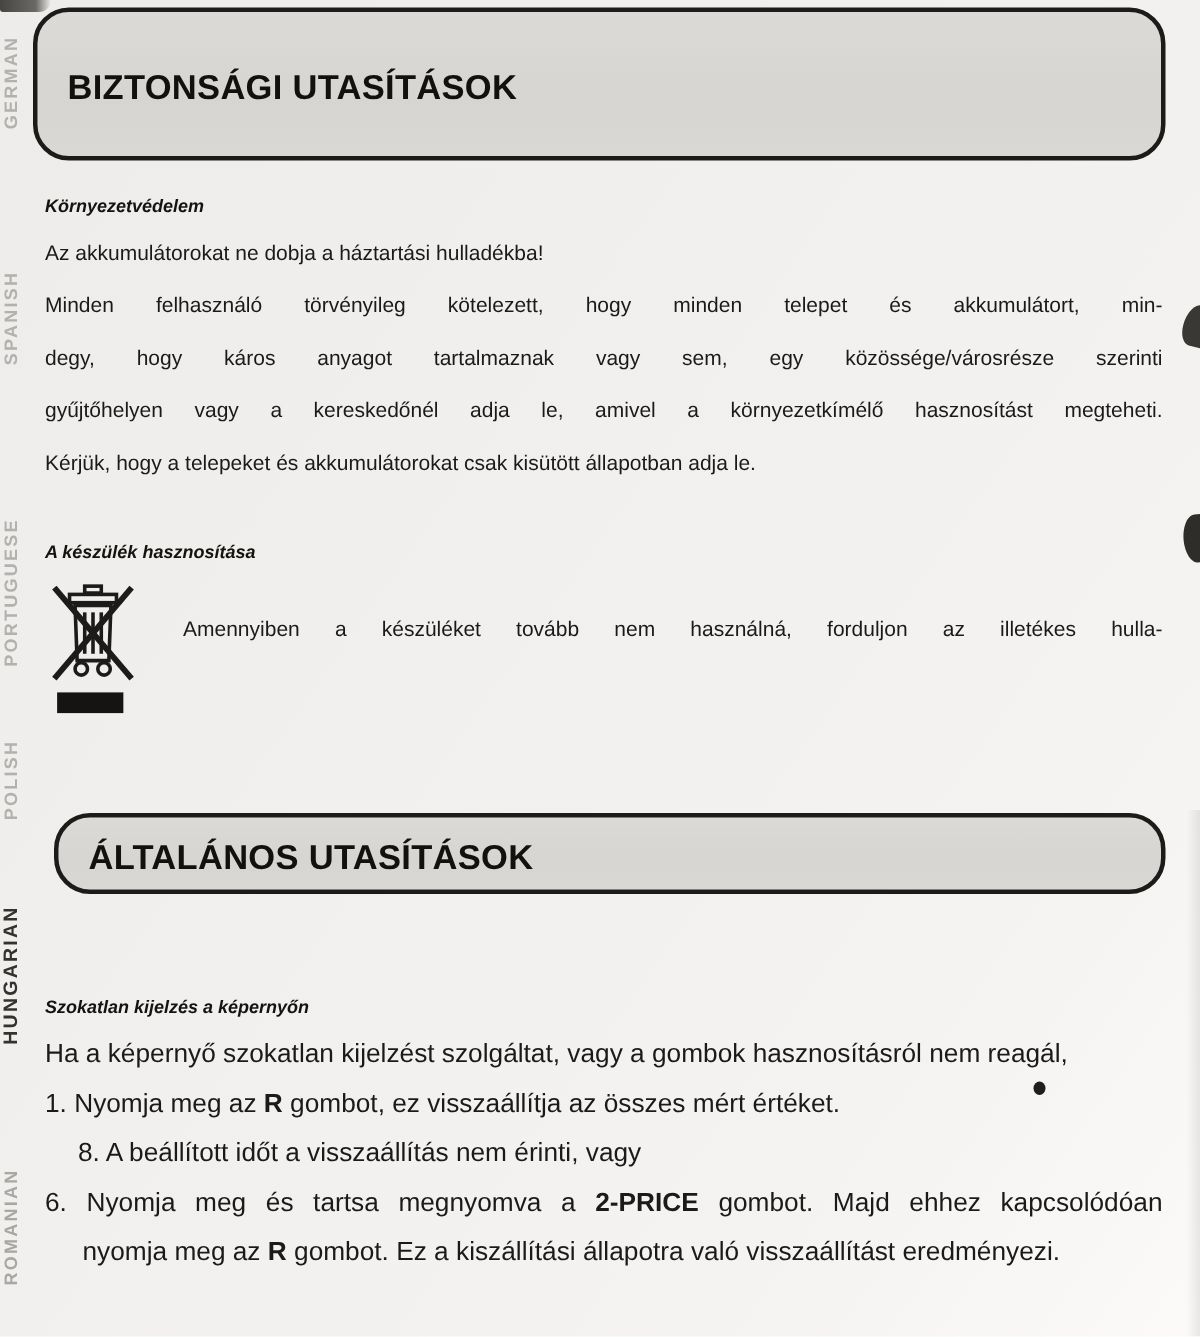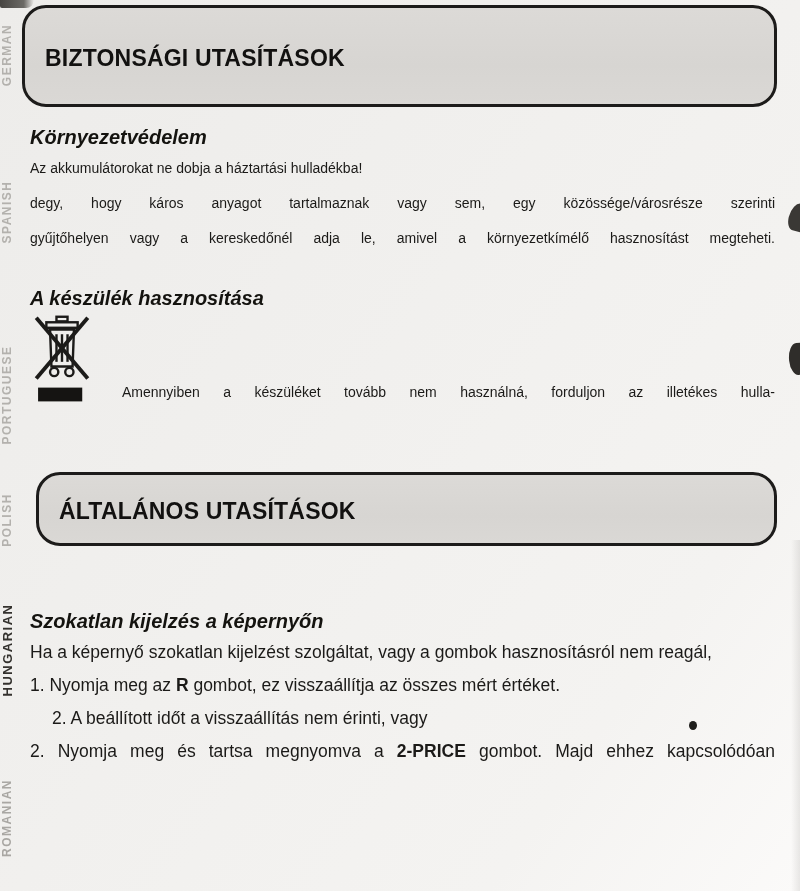--- a/index.html
+++ b/index.html
@@ -12,35 +12,35 @@
   .bar{
     margin:0 23px 0 22px;height:102px;box-sizing:border-box;
     background:linear-gradient(180deg,#dcdad7 0%,#d7d5d2 60%,#dad8d5 100%);
     border:3px solid #1c1b1a;border-radius:24px;
     display:flex;align-items:center;padding:4px 0 0 20px;
   }
   .bar h1{
     margin:0;font-size:23px;font-weight:bold;letter-spacing:.2px;color:#121110;
   }
   #header1{margin-top:5px;}
-  #header2{margin-top:62px;height:74px;margin-left:36px;}
+  #header2{margin-top:62px;height:54px;margin-left:36px;}
   
   .content{padding:0 25px 0 30px;}
   .sec-title{
-    font-size:20px;font-weight:bold;font-style:italic;color:#14130f;
+    font-size:12px;font-weight:bold;font-style:italic;color:#14130f;
     height:28px;line-height:28px;
   }
   #env-title{margin-top:16px;}
   #rec-title{margin-top:28px;height:26px;}
   #disp-title{margin-top:60px;height:30px;line-height:30px;}
   .bline{font-size:14px;line-height:35px;height:35px;white-space:nowrap;}
   .jline{white-space:normal;text-align:justify;text-align-last:justify;}
   .lline{text-align:left;}
   
-  .media{display:flex;margin-top:8px;height:92px;align-items:flex-end;}
+  .media{display:flex;margin-top:8px;height:92px;}
   .media .icon-box{width:58px;margin-left:4px;flex:none;}
   .media .mtext{flex:1;margin-left:30px;margin-top:14px;}
   
   .dline{font-size:17.5px;line-height:33px;height:33px;white-space:nowrap;}
   .djust{white-space:normal;text-align:justify;text-align-last:justify;}
   .indent1{padding-left:22px;}
   .indent2{padding-left:25px;}
   .bkey{font-weight:bold;}
   
   .lang{
@@ -76,22 +76,24 @@
 </div>
 
 <div class="bar" id="header1">
   <h1>BIZTONSÁGI UTASÍTÁSOK</h1>
 </div>
 
 <div class="content">
 
   <div class="sec-title" id="env-title">Környezetvédelem</div>
   <div class="bline lline">Az akkumulátorokat ne dobja a háztartási hulladékba!</div>
+  <div class="bline jline">Minden felhasználó törvényileg kötelezett, hogy minden telepet és akkumulátort, min-</div>
   <div class="bline jline">degy, hogy káros anyagot tartalmaznak vagy sem, egy közössége/városrésze szerinti</div>
   <div class="bline jline">gyűjtőhelyen vagy a kereskedőnél adja le, amivel a környezetkímélő hasznosítást megteheti.</div>
+  <div class="bline lline">Kérjük, hogy a telepeket és akkumulátorokat csak kisütött állapotban adja le.</div>
 
   <div class="sec-title" id="rec-title">A készülék hasznosítása</div>
   <div class="media">
     <div class="icon-box">
       <svg width="56" height="92" viewBox="0 0 60 100">
         <g fill="none" stroke="#1c1b19" stroke-width="2.6">
           <rect x="24" y="3" width="12" height="5"></rect>
           <rect x="13" y="9" width="34" height="6"></rect>
           <path d="M17 17 L43 17 L41.5 57 L18.5 57 Z"></path>
           <line x1="24" y1="22" x2="24" y2="52"></line>
@@ -116,23 +118,24 @@
 <div class="bar" id="header2">
   <h1>ÁLTALÁNOS UTASÍTÁSOK</h1>
 </div>
 
 <div class="content">
   <div class="sec-title" id="disp-title">Szokatlan kijelzés a képernyőn</div>
   <div class="dline">Ha a képernyő szokatlan kijelzést szolgáltat, vagy a gombok hasznosításról nem reagál,</div>
 
   <div class="dline"><span>1. Nyomja meg az </span><span class="bkey">R</span><span> gombot, ez visszaállítja az összes mért értéket.</span></div>
 
-  <div class="dline indent1">2. A beállított időt a visszaállítás nem érinti, vagy</div>
+  <div class="dline indent1">8. A beállított időt a visszaállítás nem érinti, vagy</div>
 
-  <div class="dline djust"><span>2. Nyomja meg és tartsa megnyomva a </span><span class="bkey">2-PRICE</span><span> gombot. Majd ehhez kapcsolódóan</span></div>
+  <div class="dline djust"><span>6. Nyomja meg és tartsa megnyomva a </span><span class="bkey">2-PRICE</span><span> gombot. Majd ehhez kapcsolódóan</span></div>
 
+  <div class="dline indent2"><span>nyomja meg az </span><span class="bkey">R</span><span> gombot. Ez a kiszállítási állapotra való visszaállítást eredményezi.</span></div>
 </div>
 
 <div class="smudge"></div>
 <div class="rmark1"></div>
 <div class="rmark2"></div>
 <div class="dotmark"></div>
 <div class="edgeshade"></div>
 
 </body></html>

